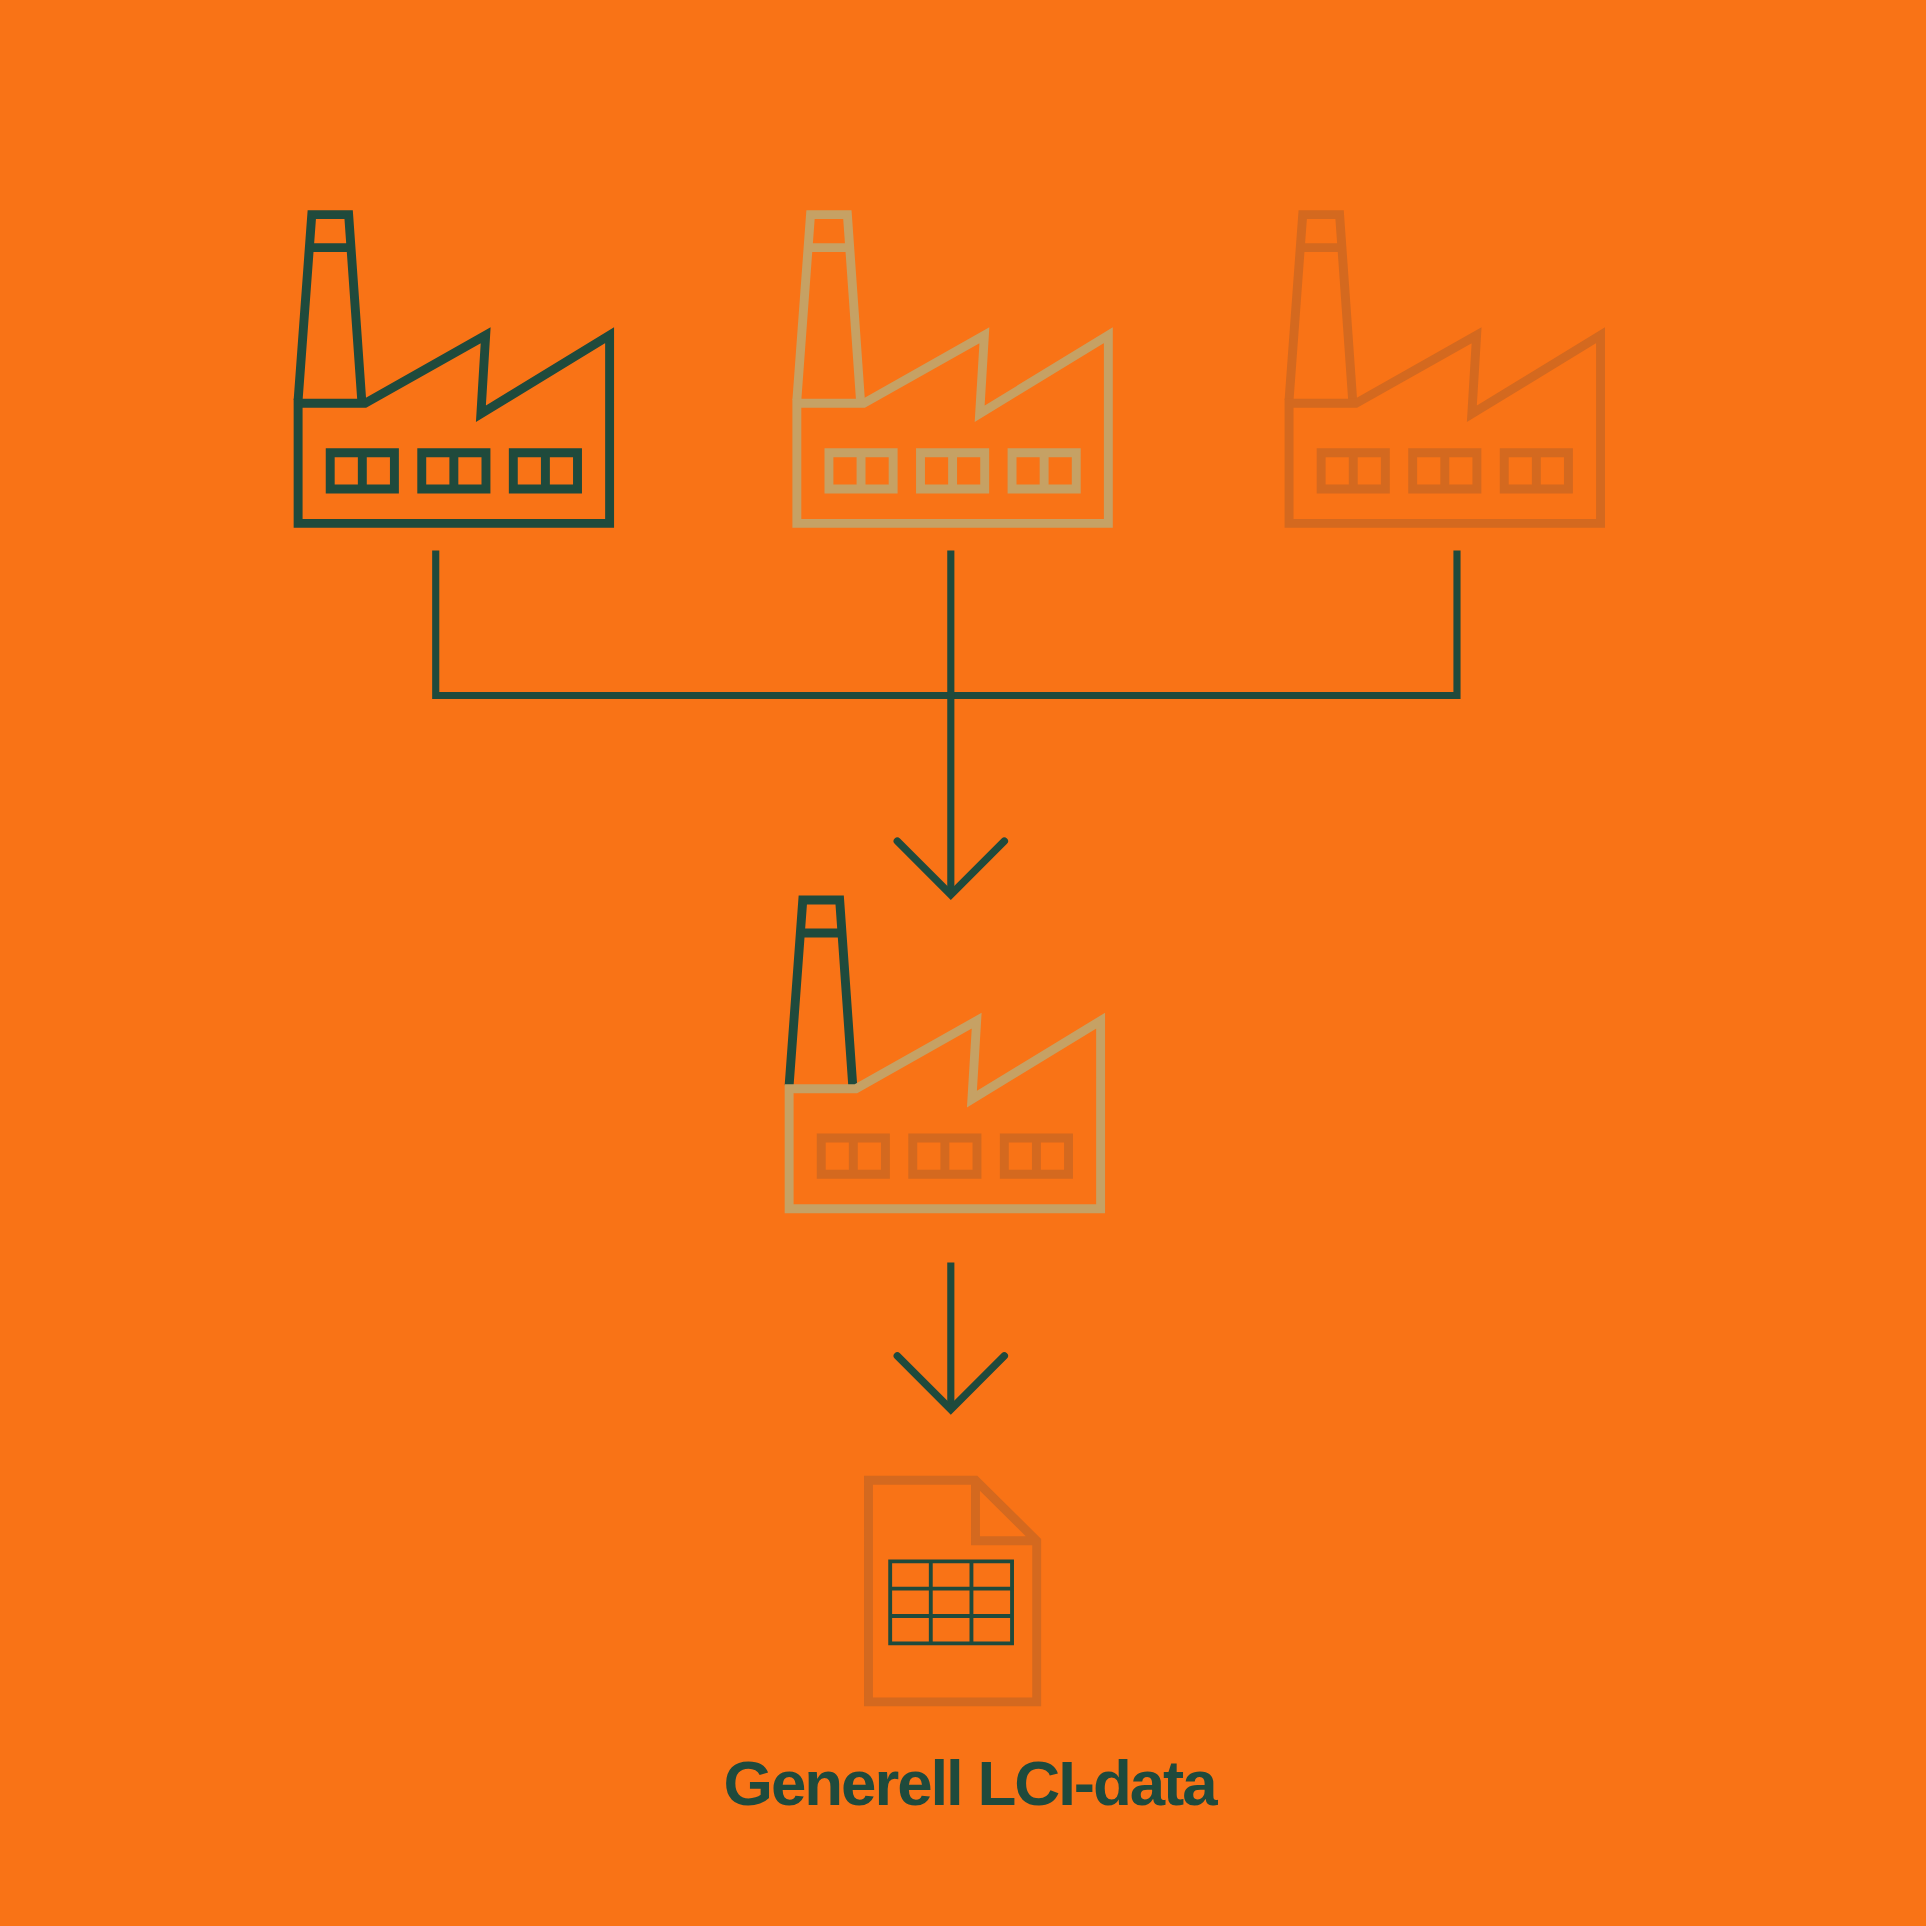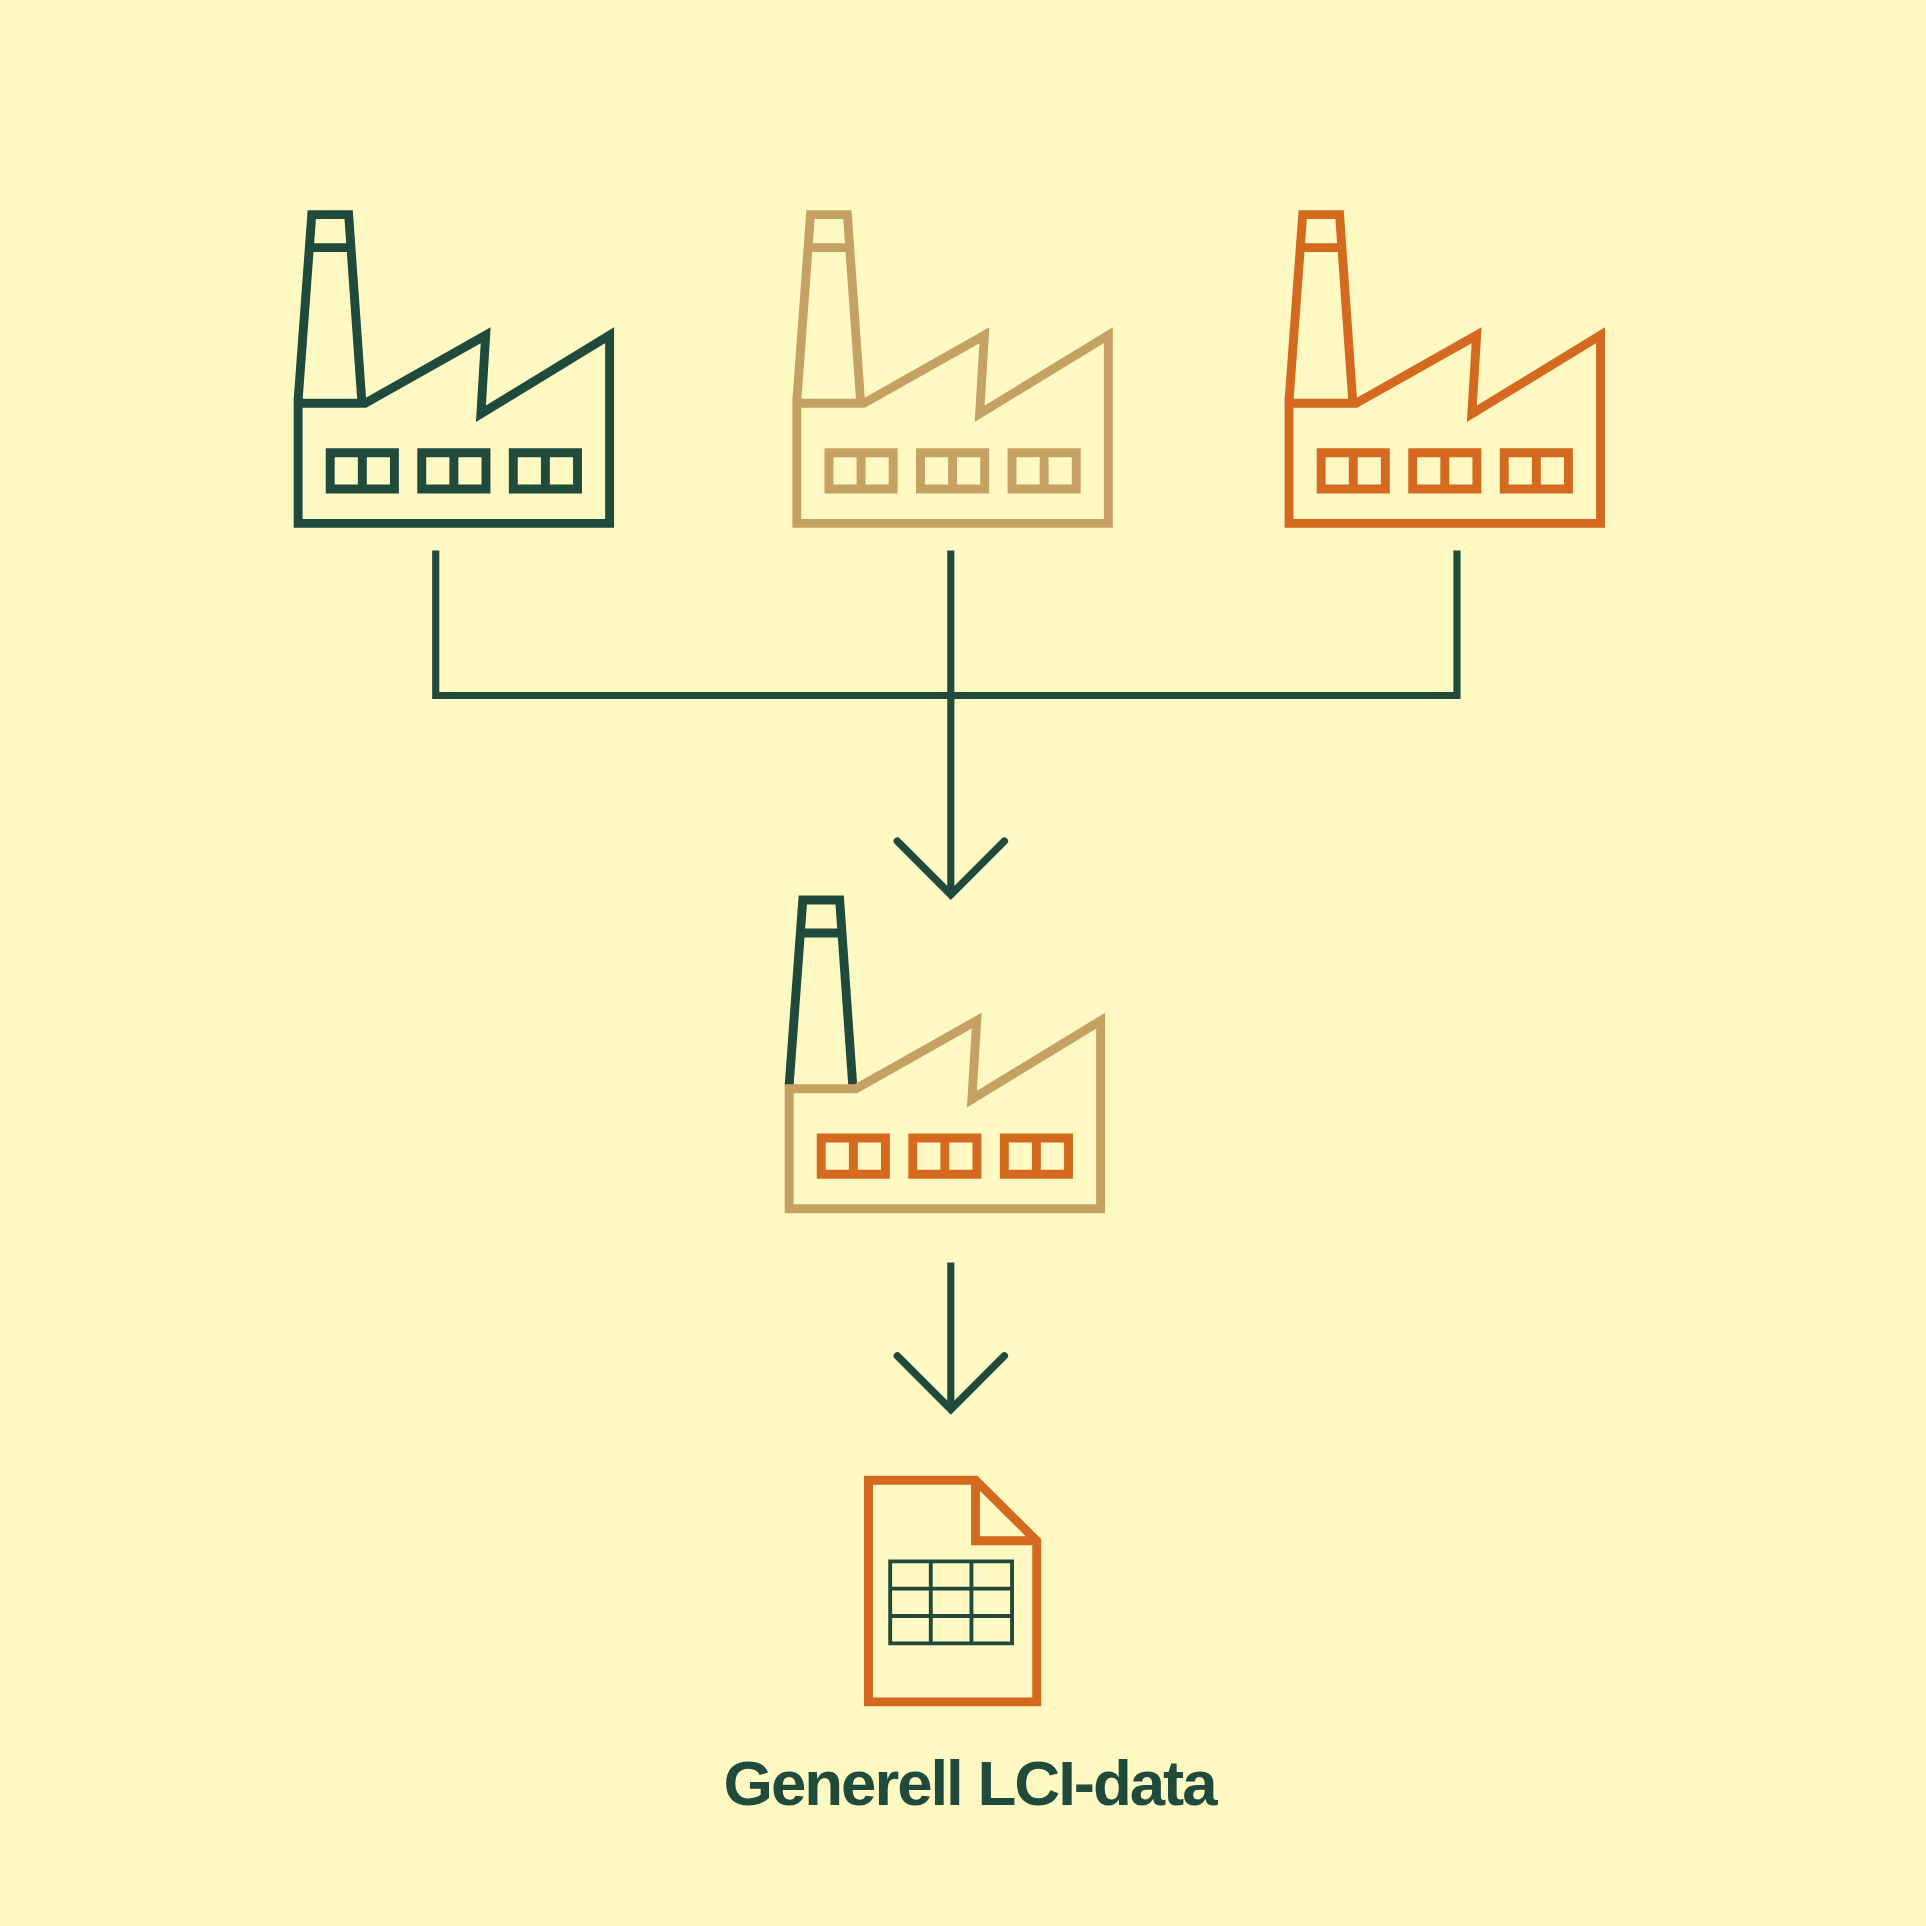--- a/index.html
+++ b/index.html
@@ -4,21 +4,21 @@
 <style>
   html, body {
     margin: 0;
     padding: 0;
     background: #ffffff;
   }
   .stage {
     position: relative;
     width: 1926px;
     height: 1926px;
-    background: #fef9c3;
+    background: #f97316;
     overflow: hidden;
   }
   svg { display: block; }
   .diagram-label {
     font-family: "Liberation Sans", "DejaVu Sans", sans-serif;
     font-weight: bold;
     font-size: 107px;
     letter-spacing: -3.4px;
   }
 </style>

